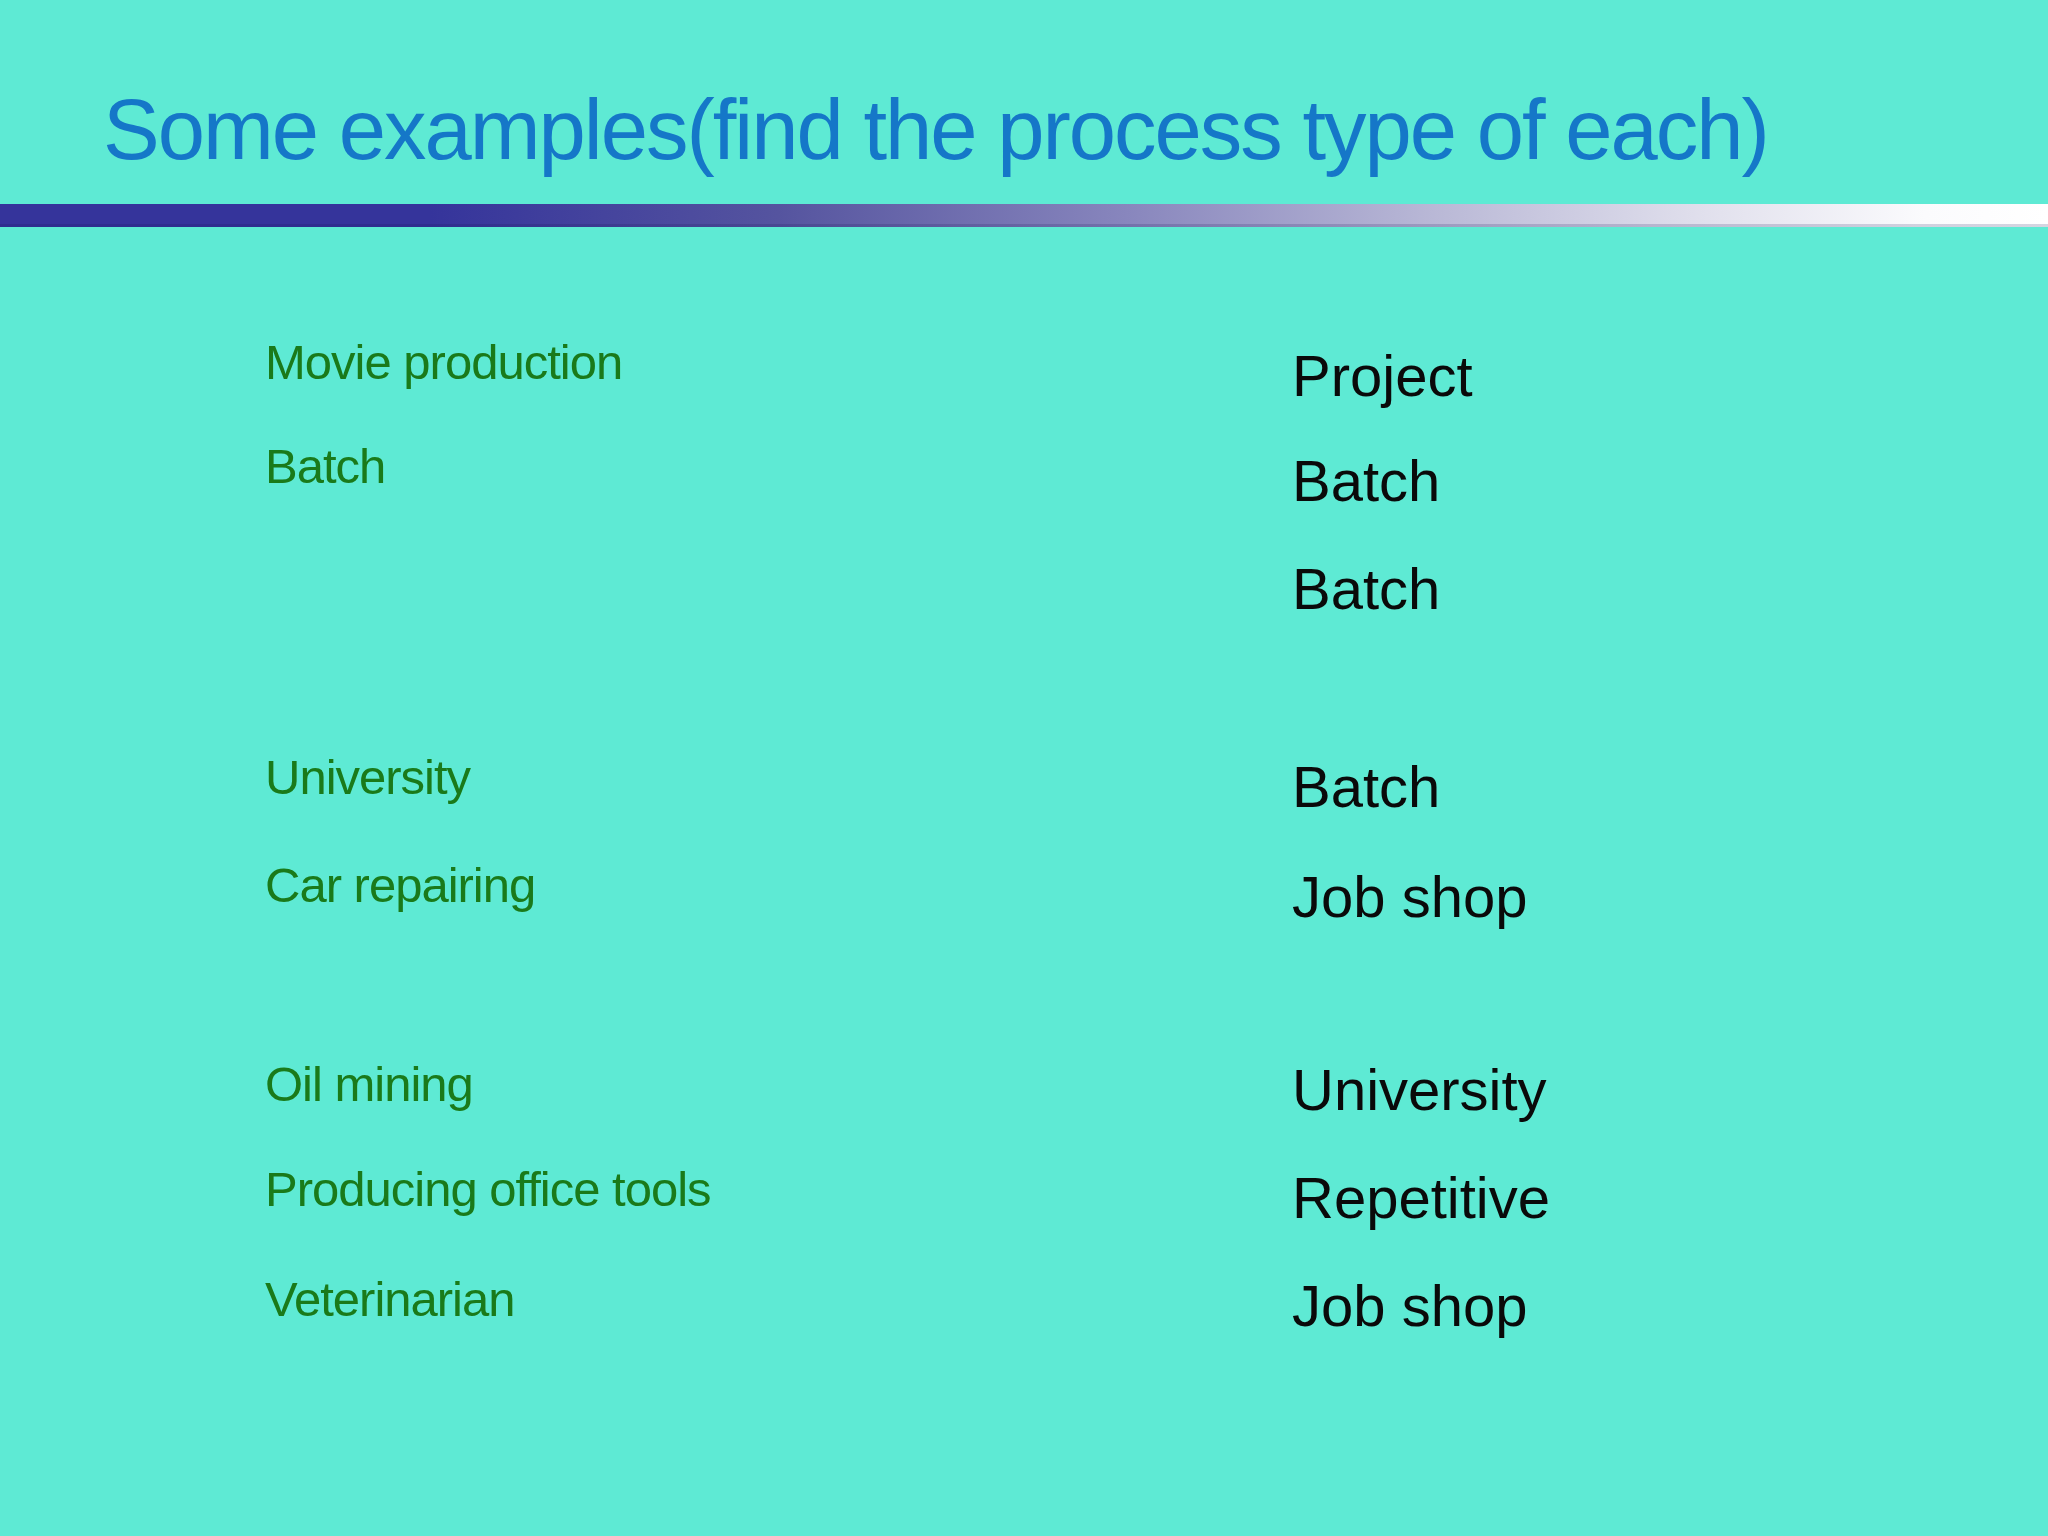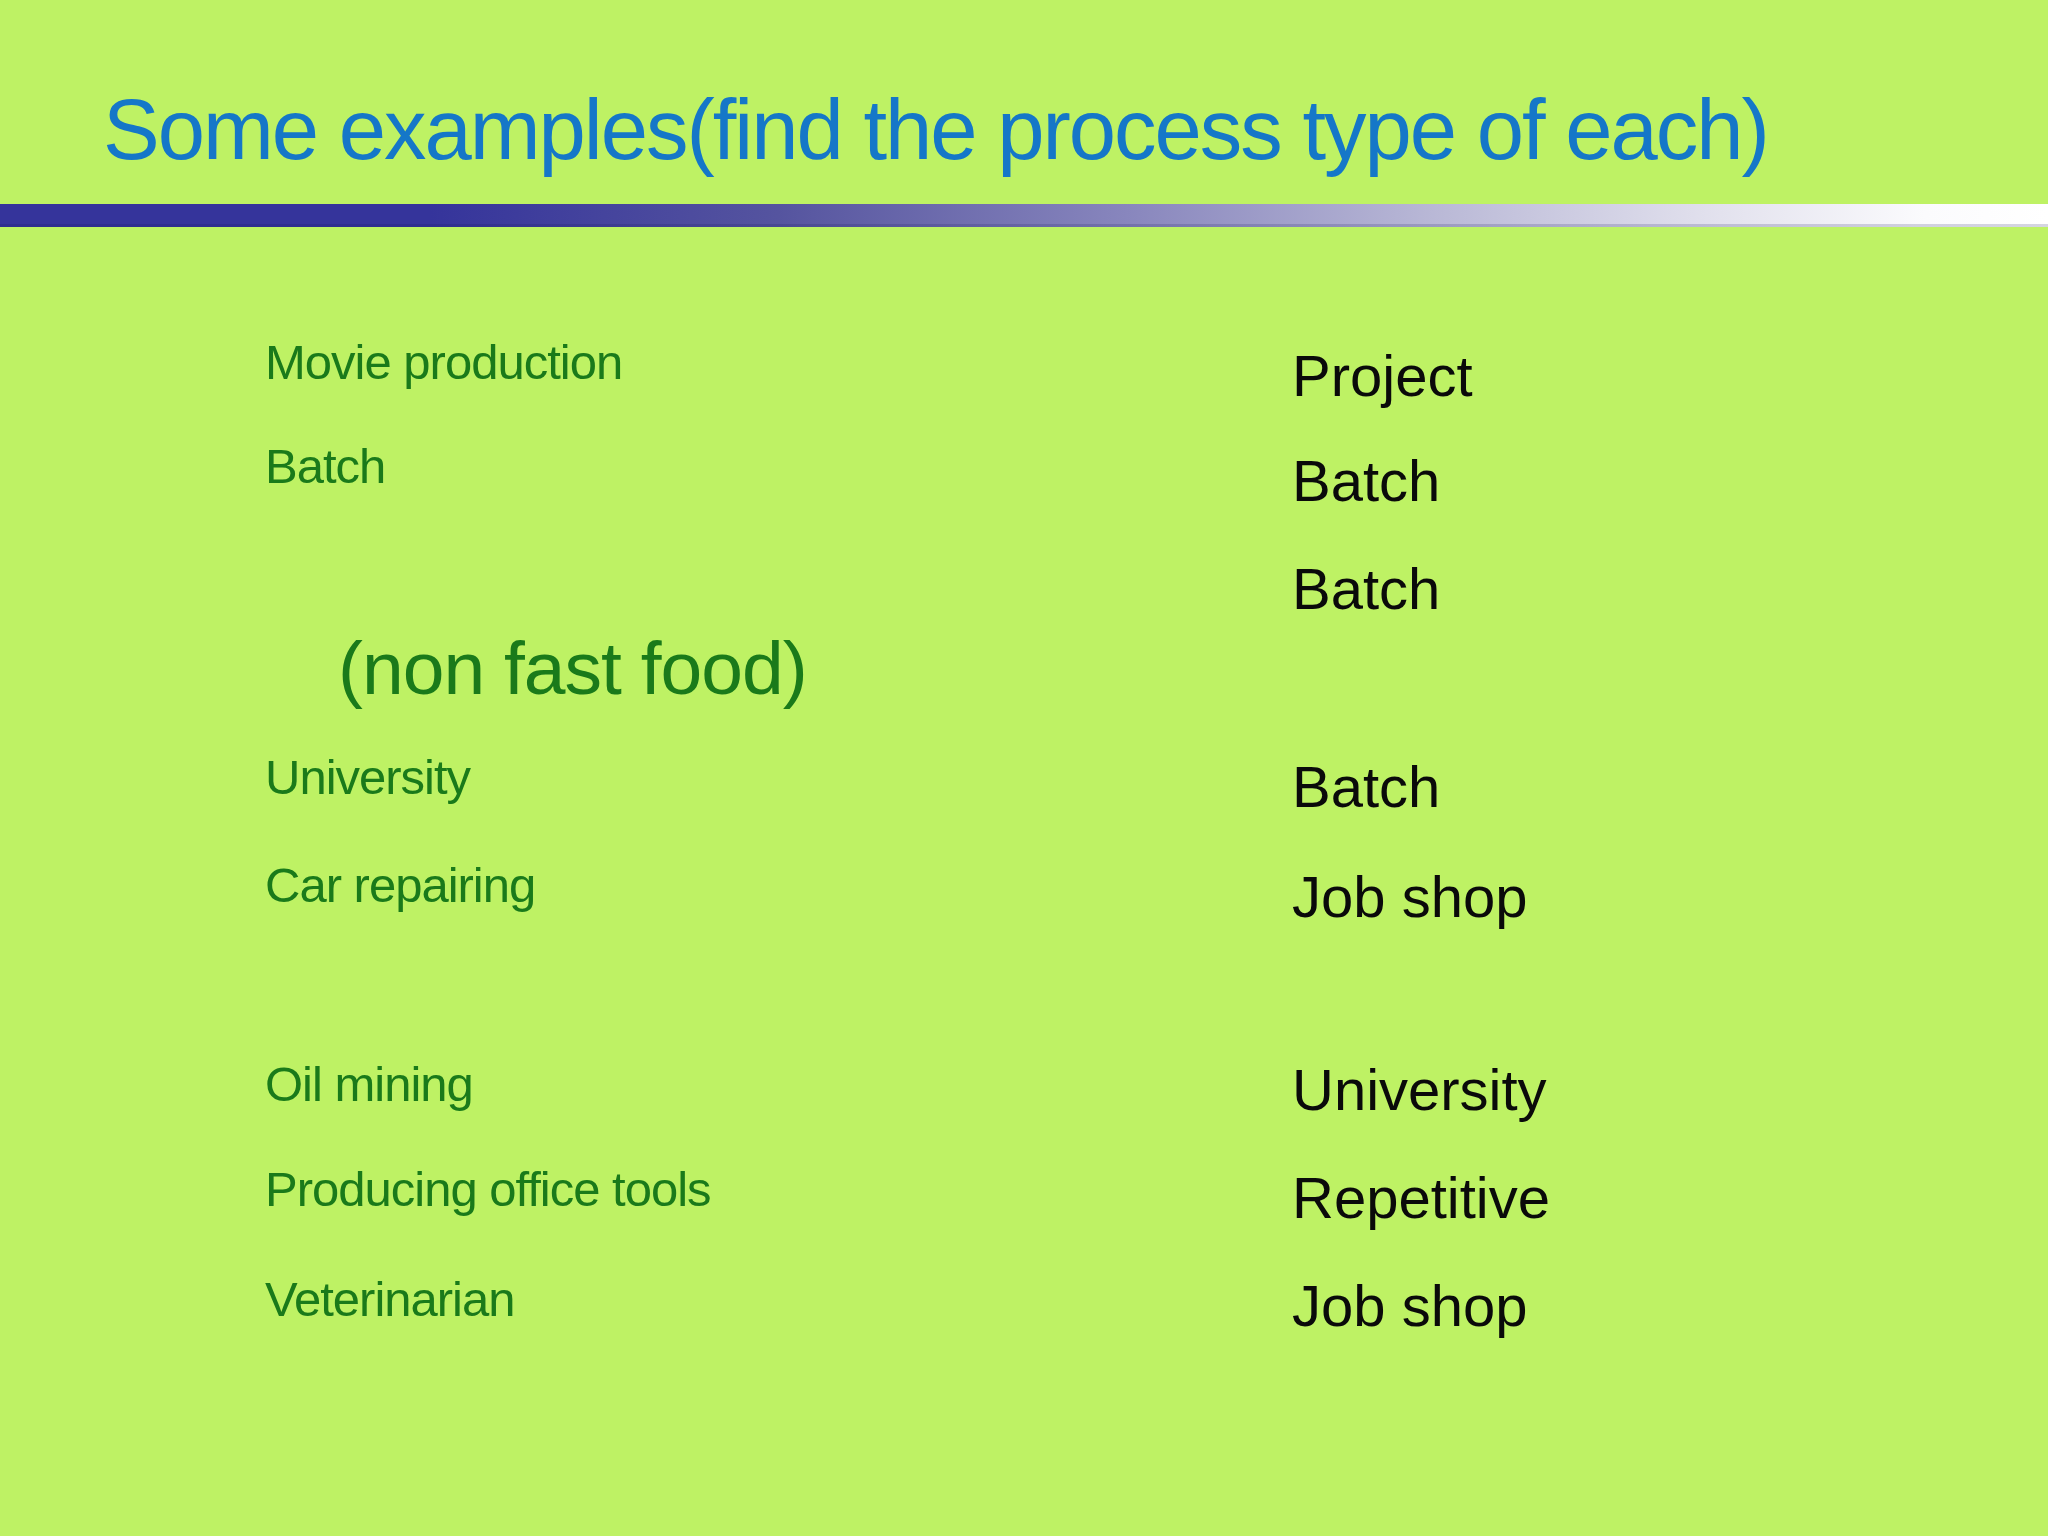--- a/index.html
+++ b/index.html
@@ -4,21 +4,21 @@
 <style>
   html, body {
     margin: 0;
     padding: 0;
     background: #ffffff;
   }
   .slide {
     position: relative;
     width: 2048px;
     height: 1536px;
-    background: #bef264;
+    background: #5eead4;
     overflow: hidden;
     font-family: "Liberation Sans", "DejaVu Sans", sans-serif;
   }
   .slide-title {
     position: absolute;
     left: 103px;
     top: 134px;
     transform: translateY(-54%);
     font-size: 85px;
     letter-spacing: -2px;
@@ -74,21 +74,20 @@
   <div class="slide-title">Some examples(find the process type of each)</div>
 
   <div class="title-bar"></div>
 
   <div class="example-name" style="top:362px">Movie production</div>
   <div class="process-type" style="top:375px">Project</div>
 
   <div class="example-name" style="top:466px">Batch</div>
   <div class="process-type" style="top:480px">Batch</div>
 
-  <div class="example-note" style="top:668px">(non fast food)</div>
   <div class="process-type" style="top:588px">Batch</div>
 
   <div class="example-name" style="top:777px">University</div>
   <div class="process-type" style="top:786px">Batch</div>
 
   <div class="example-name" style="top:885px">Car repairing</div>
   <div class="process-type" style="top:896px">Job shop</div>
 
   <div class="example-name" style="top:1084px">Oil mining</div>
   <div class="process-type" style="top:1089px">University</div>

